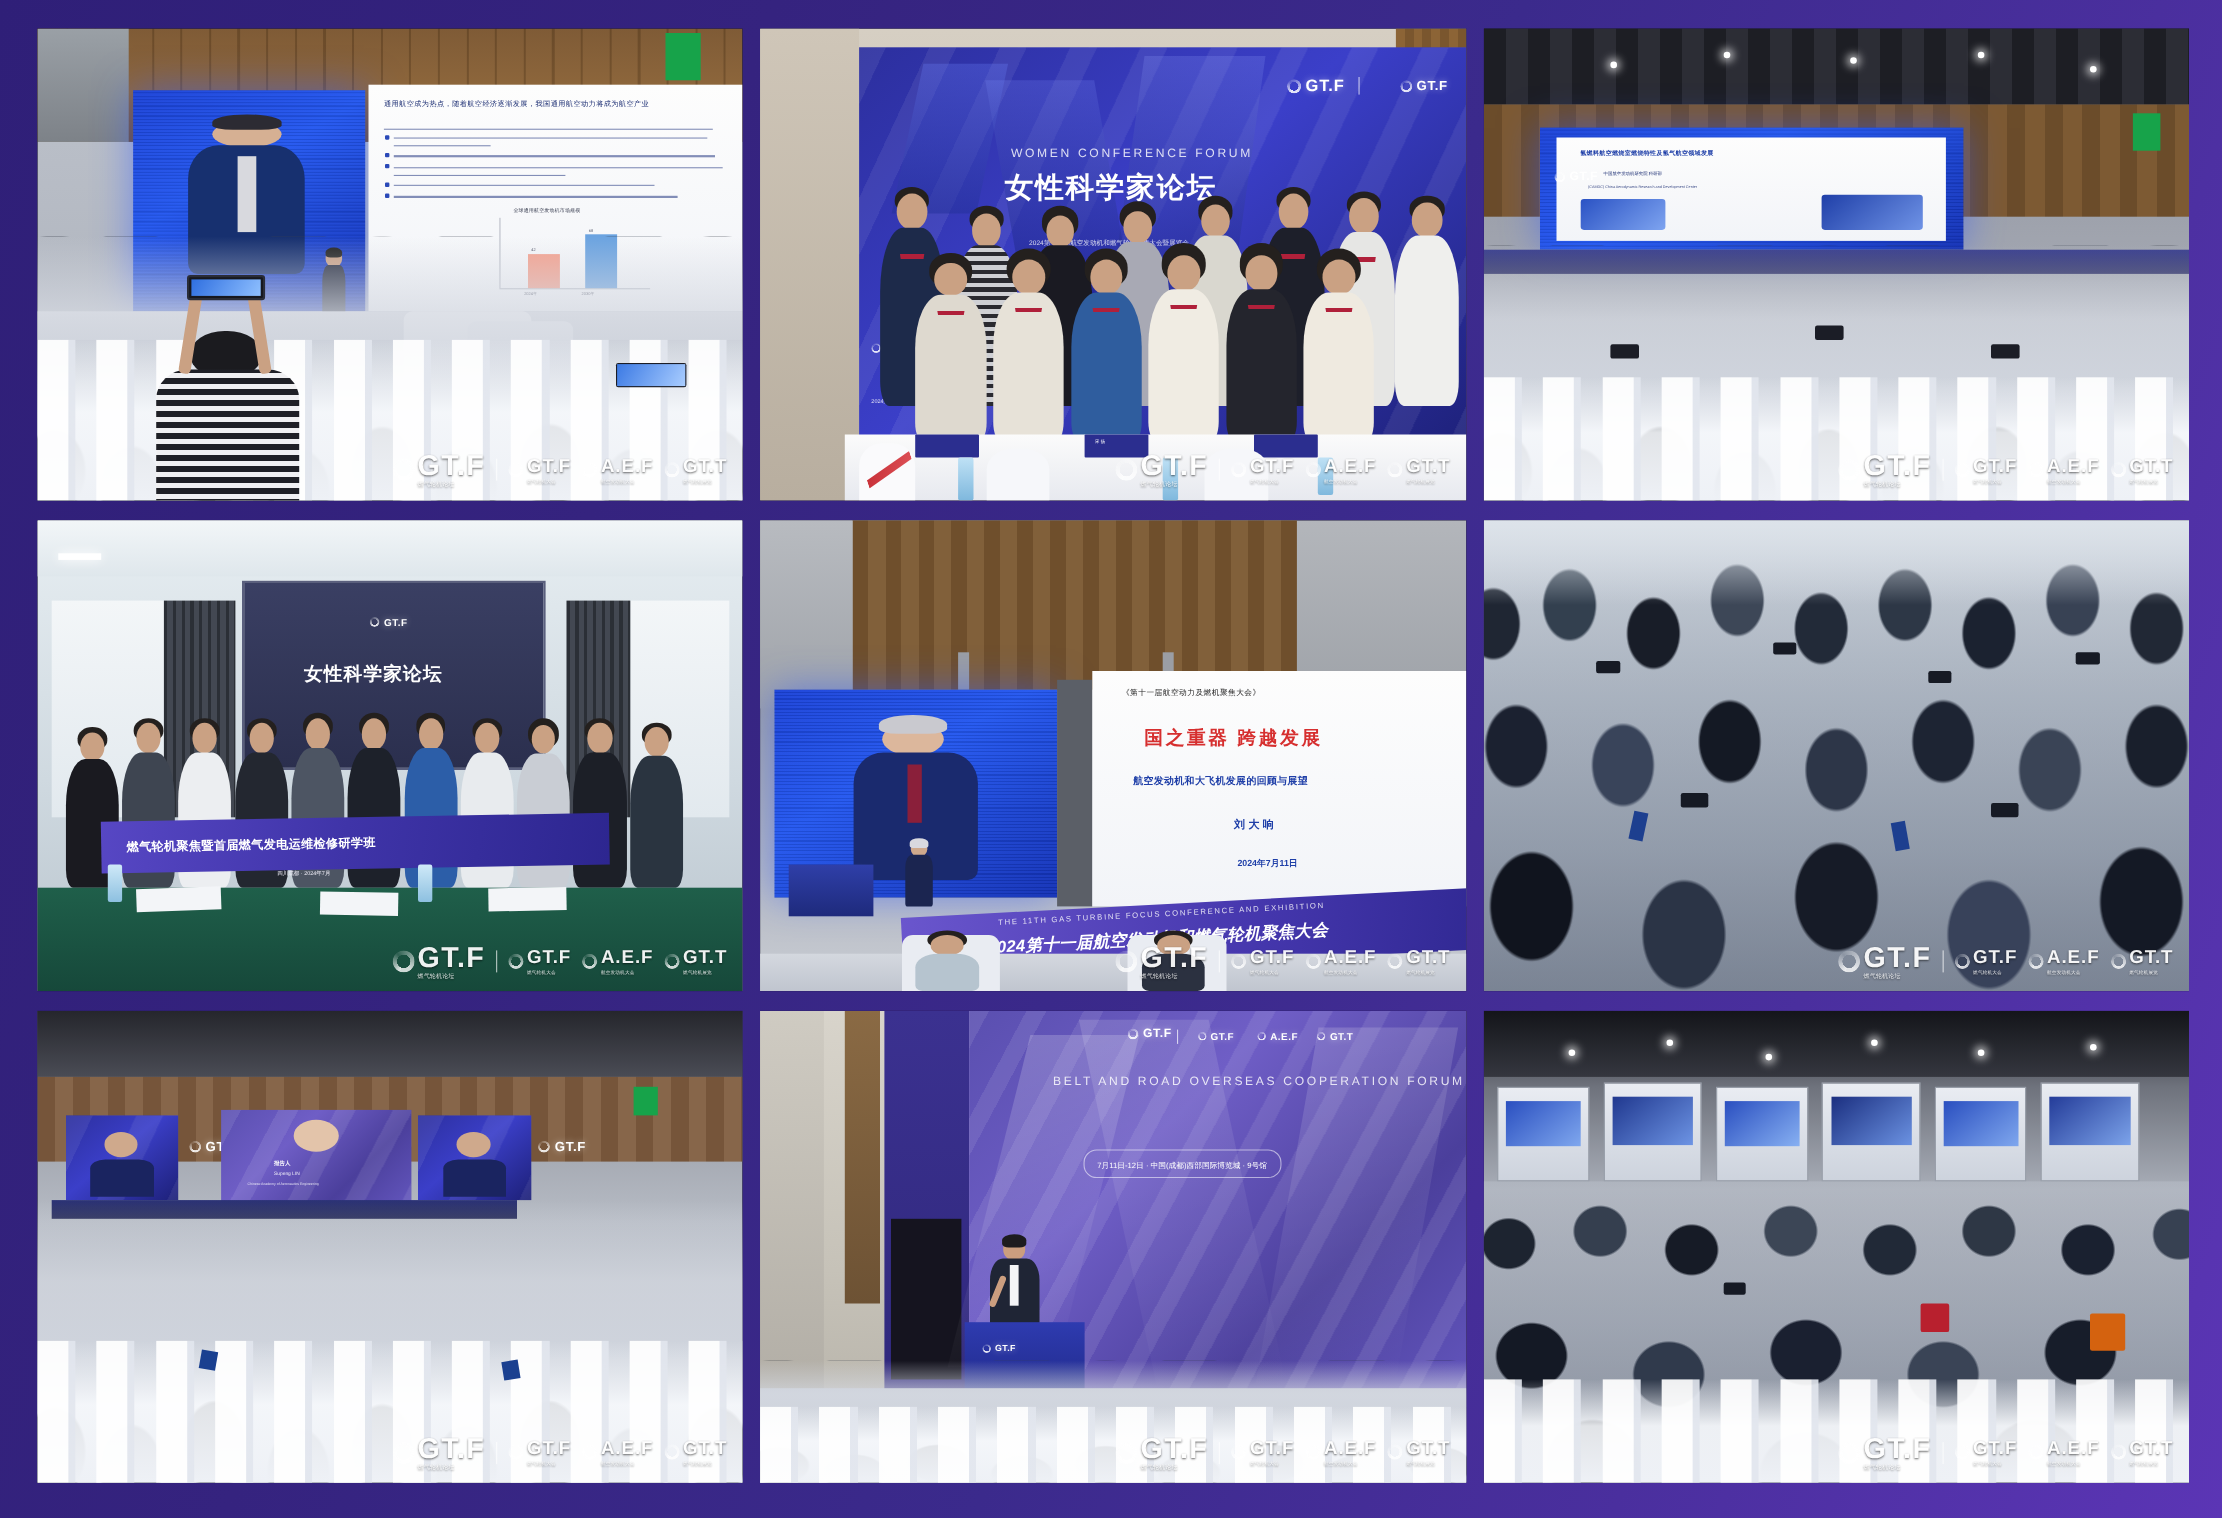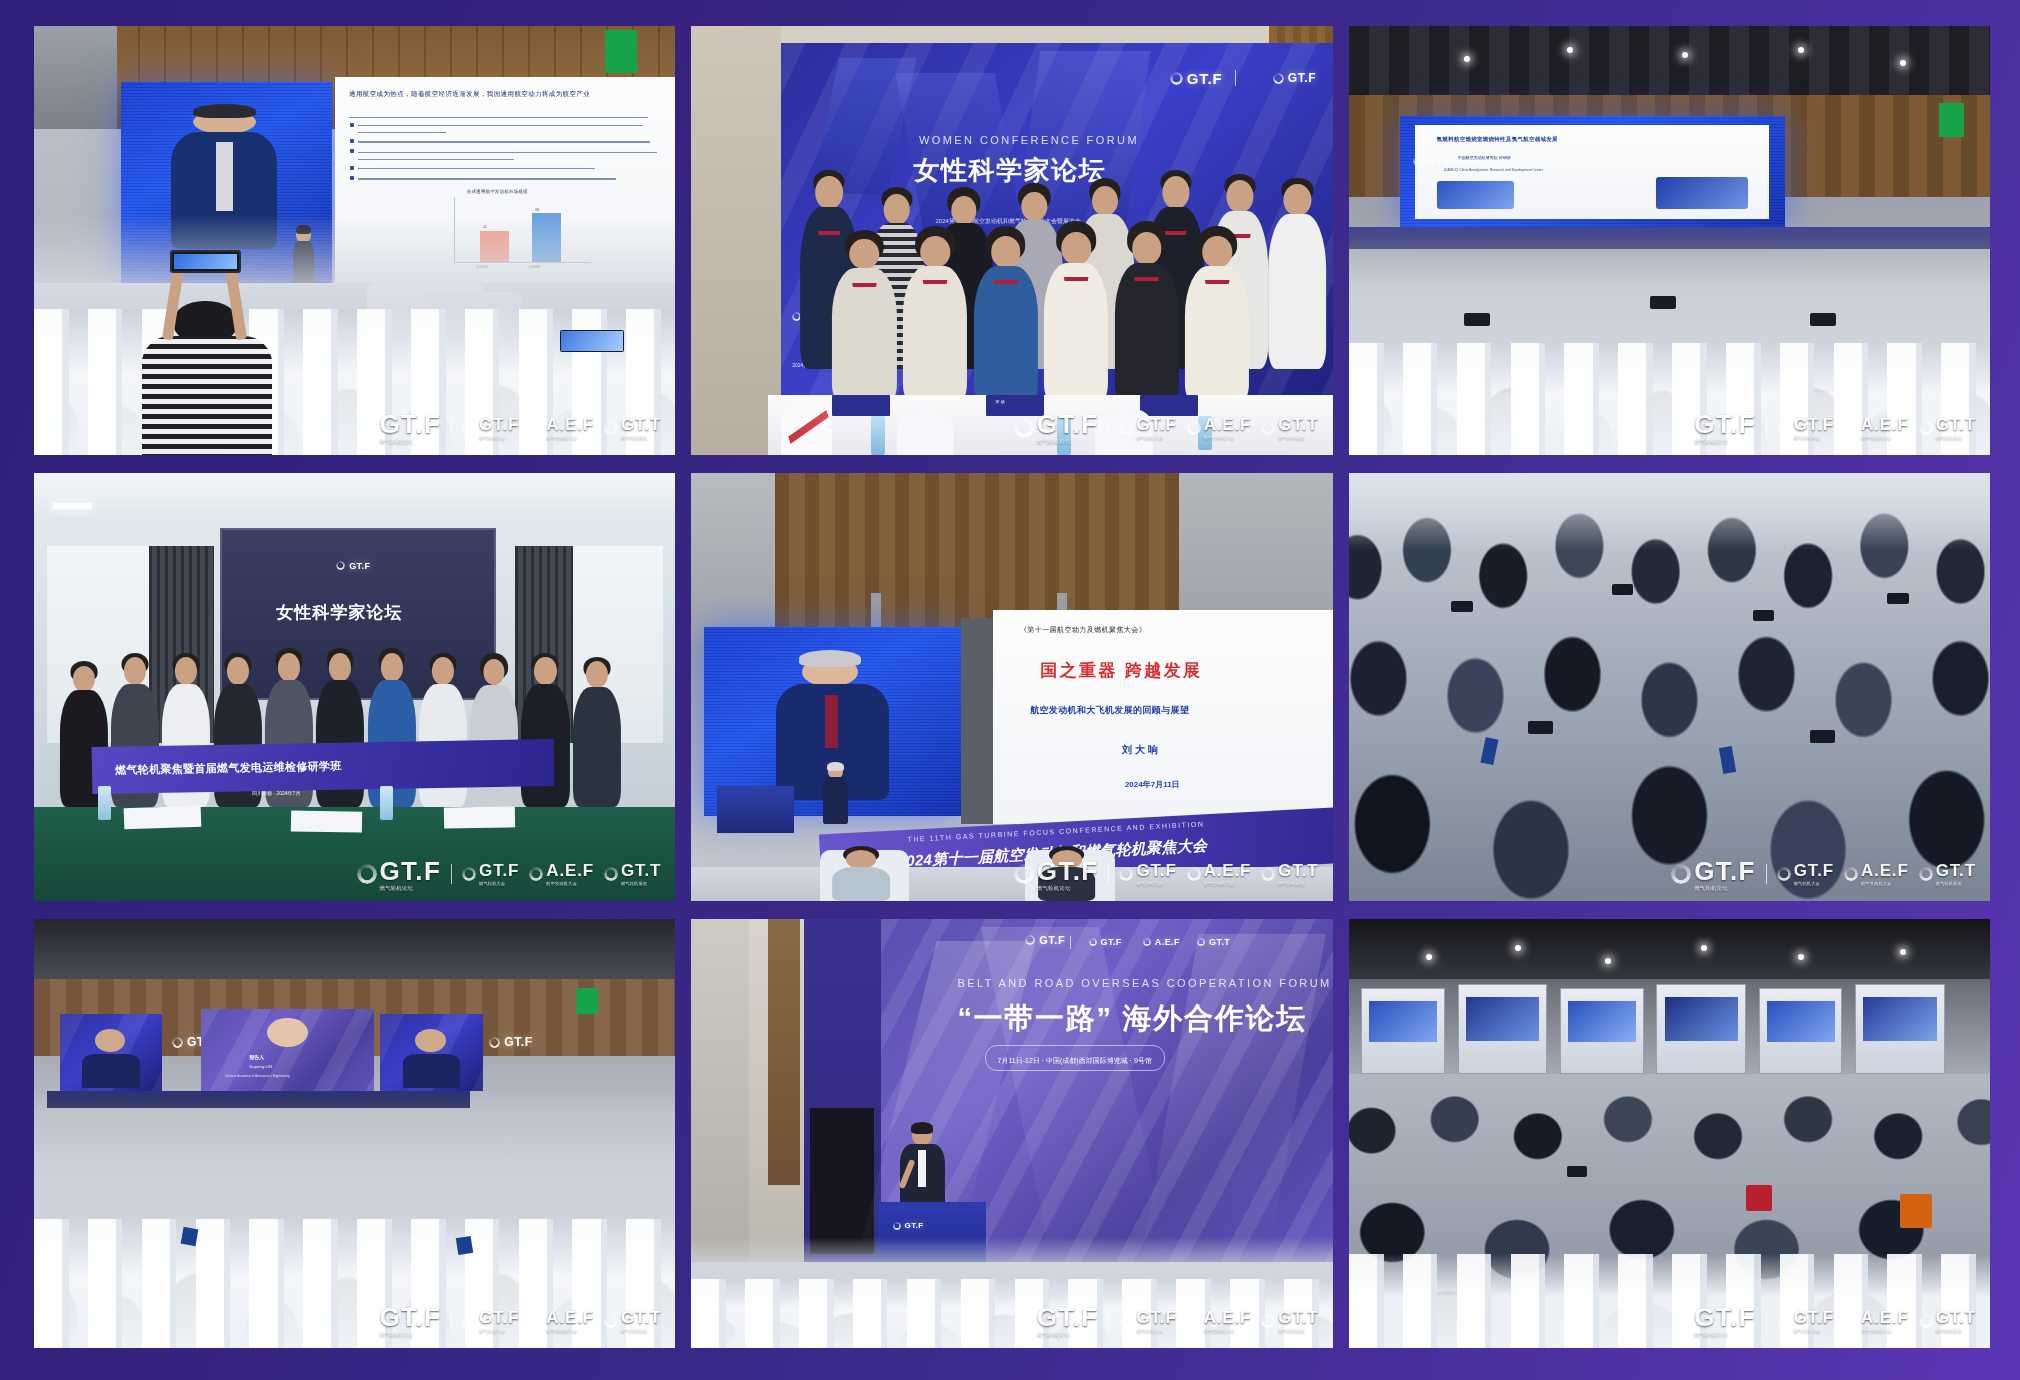--- a/index.html
+++ b/index.html
@@ -822,21 +822,20 @@
         <div class="gtf-onscreen" style="left:58%;top:4.8%;">
           <span class="swoosh" style="width:8px;height:8px"></span>
           <span class="main" style="font-size:9px">A.E.F</span>
         </div>
         <div class="gtf-onscreen" style="left:70%;top:4.8%;">
           <span class="swoosh" style="width:8px;height:8px"></span>
           <span class="main" style="font-size:9px">GT.T</span>
         </div>
 
         <div class="slide-text latin-caps" style="left:17%;top:16%;font-size:11px;">BELT AND ROAD OVERSEAS COOPERATION FORUM</div>
-        <div class="slide-text cn-big" style="left:17%;top:22%;font-size:29px;">“一带一路” 海外合作论坛</div>
         <div style="position:absolute;left:23%;top:35%;padding:3px 12px;border:1px solid rgba(255,255,255,.55);border-radius:12px;">
           <span class="slide-text" style="position:static;font-size:7px;color:#fff;">7月11日-12日 · 中国(成都)西部国际博览城 · 9号馆</span>
         </div>
       </div>
 
       <div style="position:absolute;left:32%;top:48%;width:8%;height:22%;">
         <div style="position:absolute;left:30%;top:0;width:40%;height:22%;border-radius:50%;background:#cb9e7f;"></div>
         <div style="position:absolute;left:28%;top:-3%;width:44%;height:12%;border-radius:50% 50% 28% 28%;background:#1d1c1f;"></div>
         <div style="position:absolute;left:6%;top:20%;width:88%;height:80%;border-radius:26% 26% 4% 4%;background:#1f2535"></div>
         <div style="position:absolute;left:42%;top:26%;width:16%;height:40%;background:#f3f4f7"></div>

